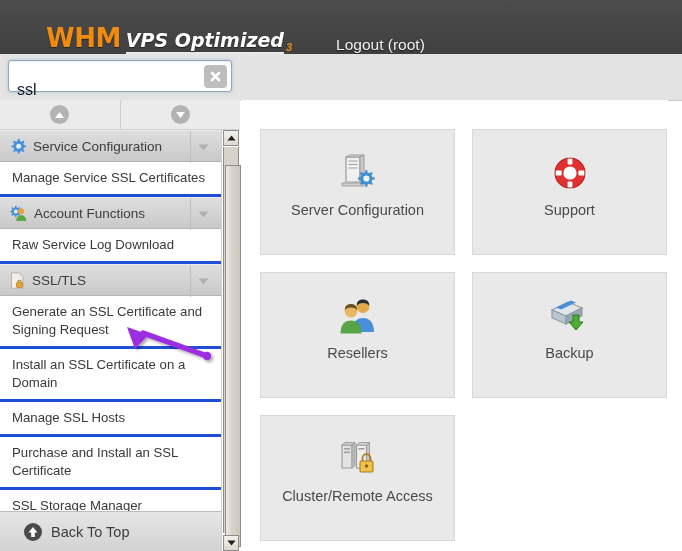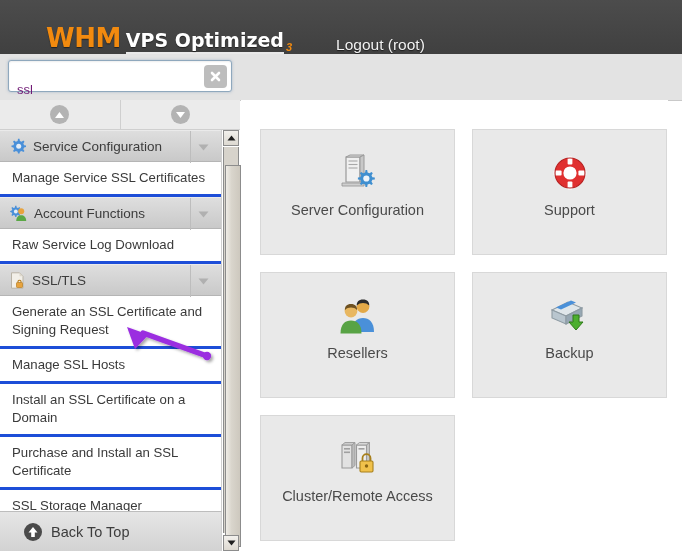--- a/index.html
+++ b/index.html
@@ -43,20 +43,21 @@
     font-size: 26px;
     font-weight: bold;
     color: #f28a0f;
     letter-spacing: -0.5px;
     font-family: "DejaVu Sans", sans-serif;
     text-shadow: 0 1px 1px rgba(0,0,0,.5);
   }
   .logo-vps {
     font-size: 19px;
     font-weight: bold;
+    font-style: italic;
     color: #ffffff;
     margin-left: 5px;
     font-family: "DejaVu Sans", sans-serif;
     text-shadow: 0 1px 1px rgba(0,0,0,.5);
     position: relative;
     border-bottom: 2px solid #e9e9e9;
     padding-bottom: 1px;
   }
   .logo-ver {
     font-size: 11px;
@@ -100,22 +101,22 @@
     box-shadow: 0 0 3px rgba(120,150,180,.55), inset 0 1px 2px rgba(0,0,0,.07);
     display: flex;
     align-items: center;
     box-sizing: border-box;
   }
   .search-input {
     border: 0;
     outline: 0;
     background: transparent;
     font-family: "Liberation Sans", sans-serif;
-    font-size: 13px;
-    color: #701a75;
+    font-size: 16px;
+    color: #0f172a;
     margin-left: 8px;
     width: 160px;
     padding: 0;
     margin-top: 27px;
   }
   .clear-btn {
     position: absolute;
     right: 4px; top: 4px;
     width: 23px; height: 23px;
     background: #bdbdbd;
@@ -426,22 +427,22 @@
         <path d="M8 10.5 L8 9.3 A1.6 1.6 0 0 1 11 9.3 L11 10.5" fill="none" stroke="#b77d1e" stroke-width="1.1"></path>
       </svg>
       <span class="cat-label">SSL/TLS</span>
       <span class="cat-chevron">
         <svg width="11" height="7" viewBox="0 0 11 7">
             <path d="M0.5 0.5 L10.5 0.5 L5.5 6.5 Z" fill="#b0b0b0"></path>
           </svg>
       </span>
     </div>
     <div class="menu-item">Generate an SSL Certificate and Signing Request</div>
+    <div class="menu-item">Install an SSL Certificate on a Domain</div>
     <div class="menu-item">Manage SSL Hosts</div>
-    <div class="menu-item">Install an SSL Certificate on a Domain</div>
     <div class="menu-item">Purchase and Install an SSL Certificate</div>
     <div class="menu-item">SSL Storage Manager</div>
   </div>
 
   <div class="sb-scroll">
     <div class="sb-arrow-up">
       <svg width="9" height="6" viewBox="0 0 9 6">
           <path d="M4.5 0.5 L8.5 5.5 L0.5 5.5 Z" fill="#1f1f1f"></path>
         </svg>
     </div>

